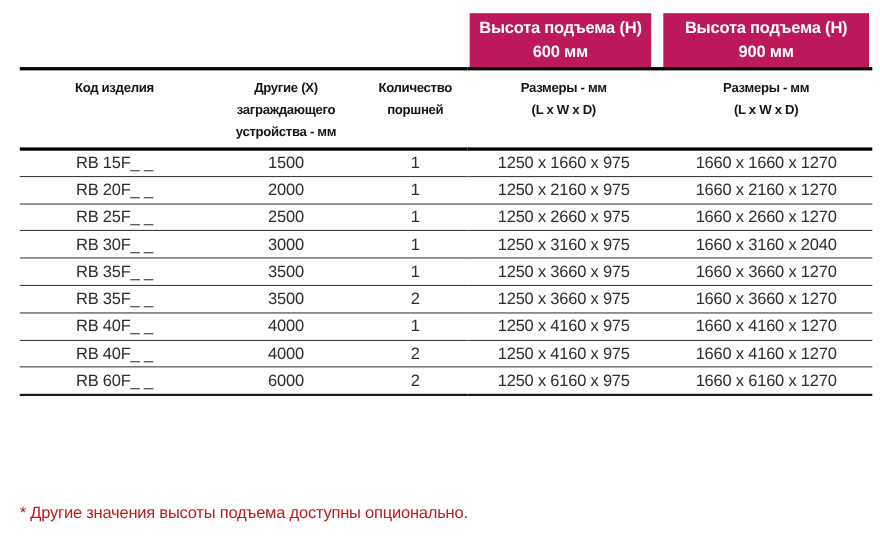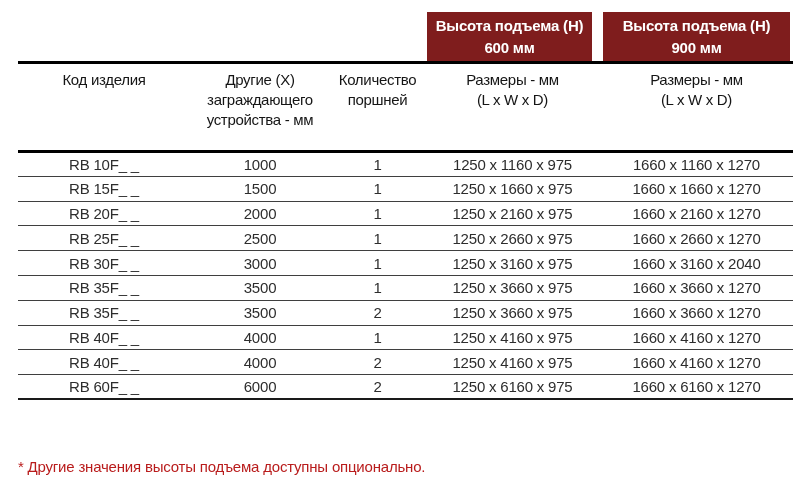--- a/index.html
+++ b/index.html
@@ -23,41 +23,41 @@
   }
   
   tr.band-row td {
     height: 50px;
     padding: 0;
     border-bottom: 3px solid #000000;
     vertical-align: bottom;
   }
   .band {
     height: 49px;
-    background: #7f1d1d;
+    background: #be185d;
     color: #ffffff;
     font-weight: bold;
     font-size: 15px;
     line-height: 22px;
     text-align: center;
     padding-top: 3px;
     letter-spacing: -0.2px;
   }
   .band-600 { margin: 0 8px 0 2px; }
   .band-900 { margin: 0 3px 0 3px; }
   
   tr.col-head-row th {
     vertical-align: top;
     text-align: center;
-    font-weight: normal;
-    font-size: 15px;
+    font-weight: bold;
+    font-size: 12px;
     line-height: 20px;
     color: #151515;
     padding-top: 6px;
-    padding-bottom: 20px;
+    padding-bottom: 4px;
     height: 64px;
     border-bottom: 3px solid #000000;
     letter-spacing: -0.3px;
   }
   
   tbody td {
     height: 24.8px;
     text-align: center;
     vertical-align: middle;
     font-size: 15px;
@@ -123,27 +123,20 @@
           <div>(L x W x D)</div>
         </th>
         <th>
           <div>Размеры - мм</div>
           <div>(L x W x D)</div>
         </th>
       </tr>
     </thead>
     <tbody>
         <tr>
-    <td>RB 10F_ _</td>
-    <td>1000</td>
-    <td>1</td>
-    <td>1250 x 1160 x 975</td>
-    <td>1660 x 1160 x 1270</td>
-  </tr>
-        <tr>
     <td>RB 15F_ _</td>
     <td>1500</td>
     <td>1</td>
     <td>1250 x 1660 x 975</td>
     <td>1660 x 1660 x 1270</td>
   </tr>
         <tr>
     <td>RB 20F_ _</td>
     <td>2000</td>
     <td>1</td>

